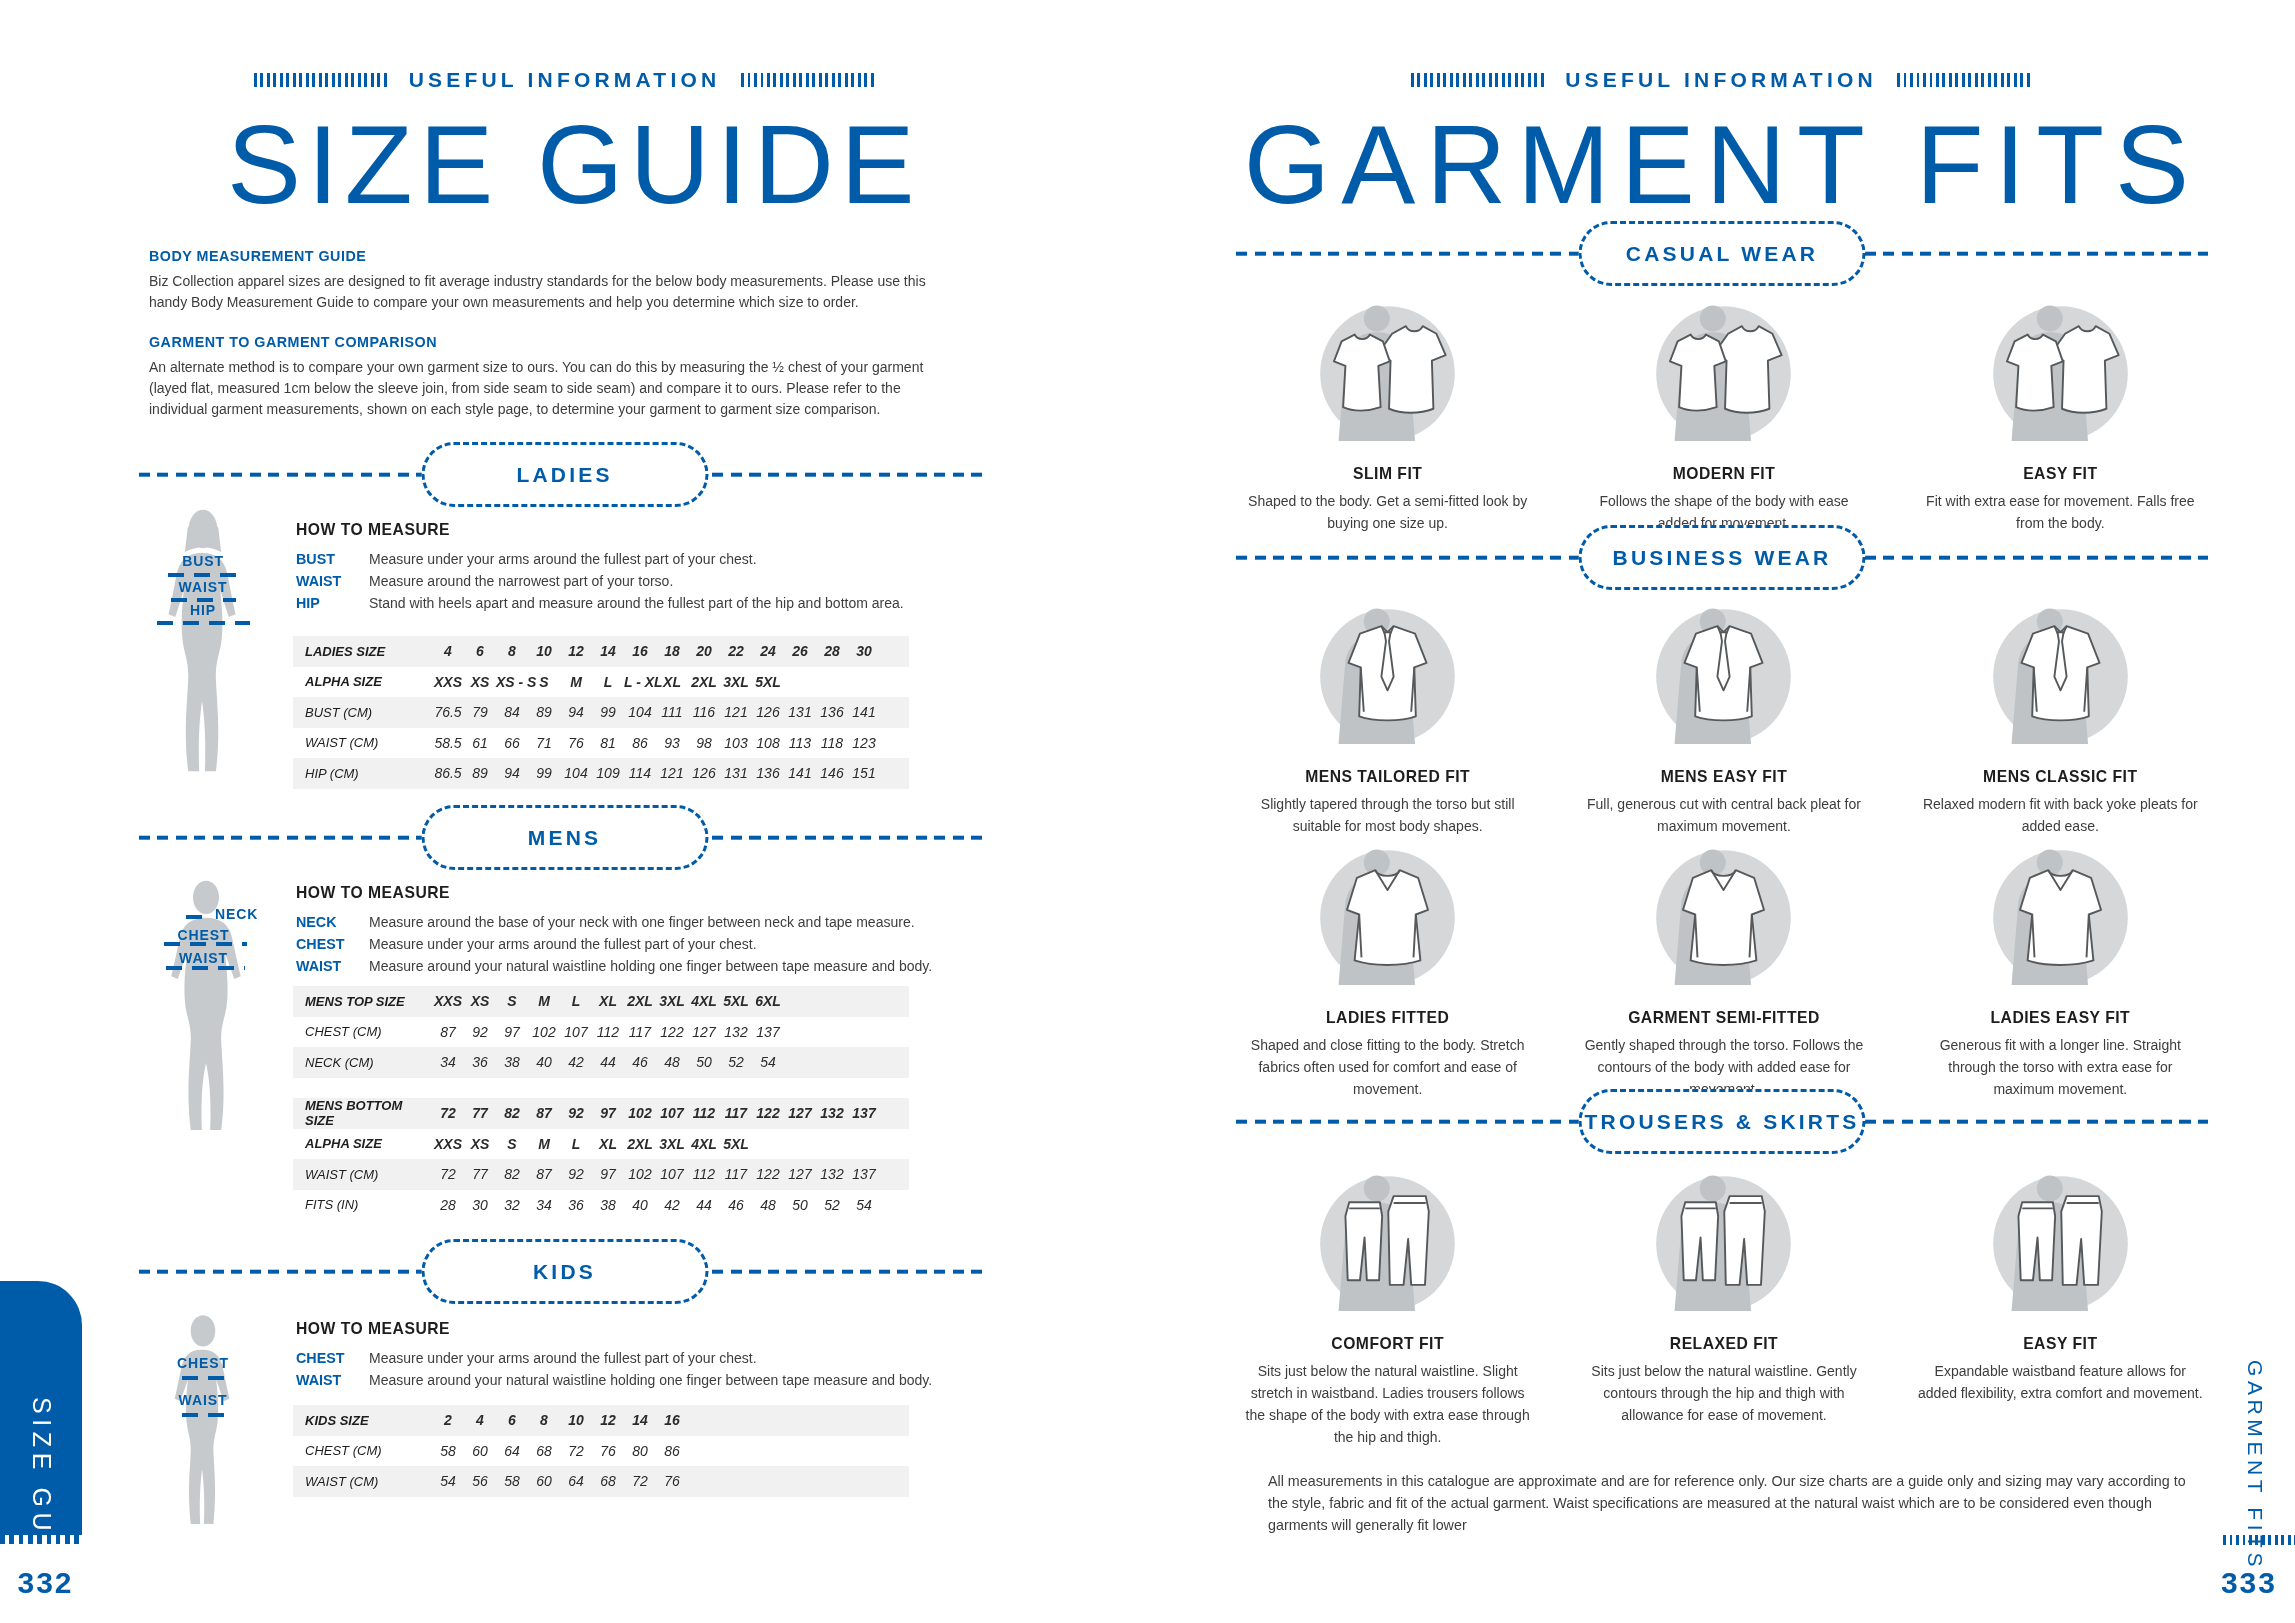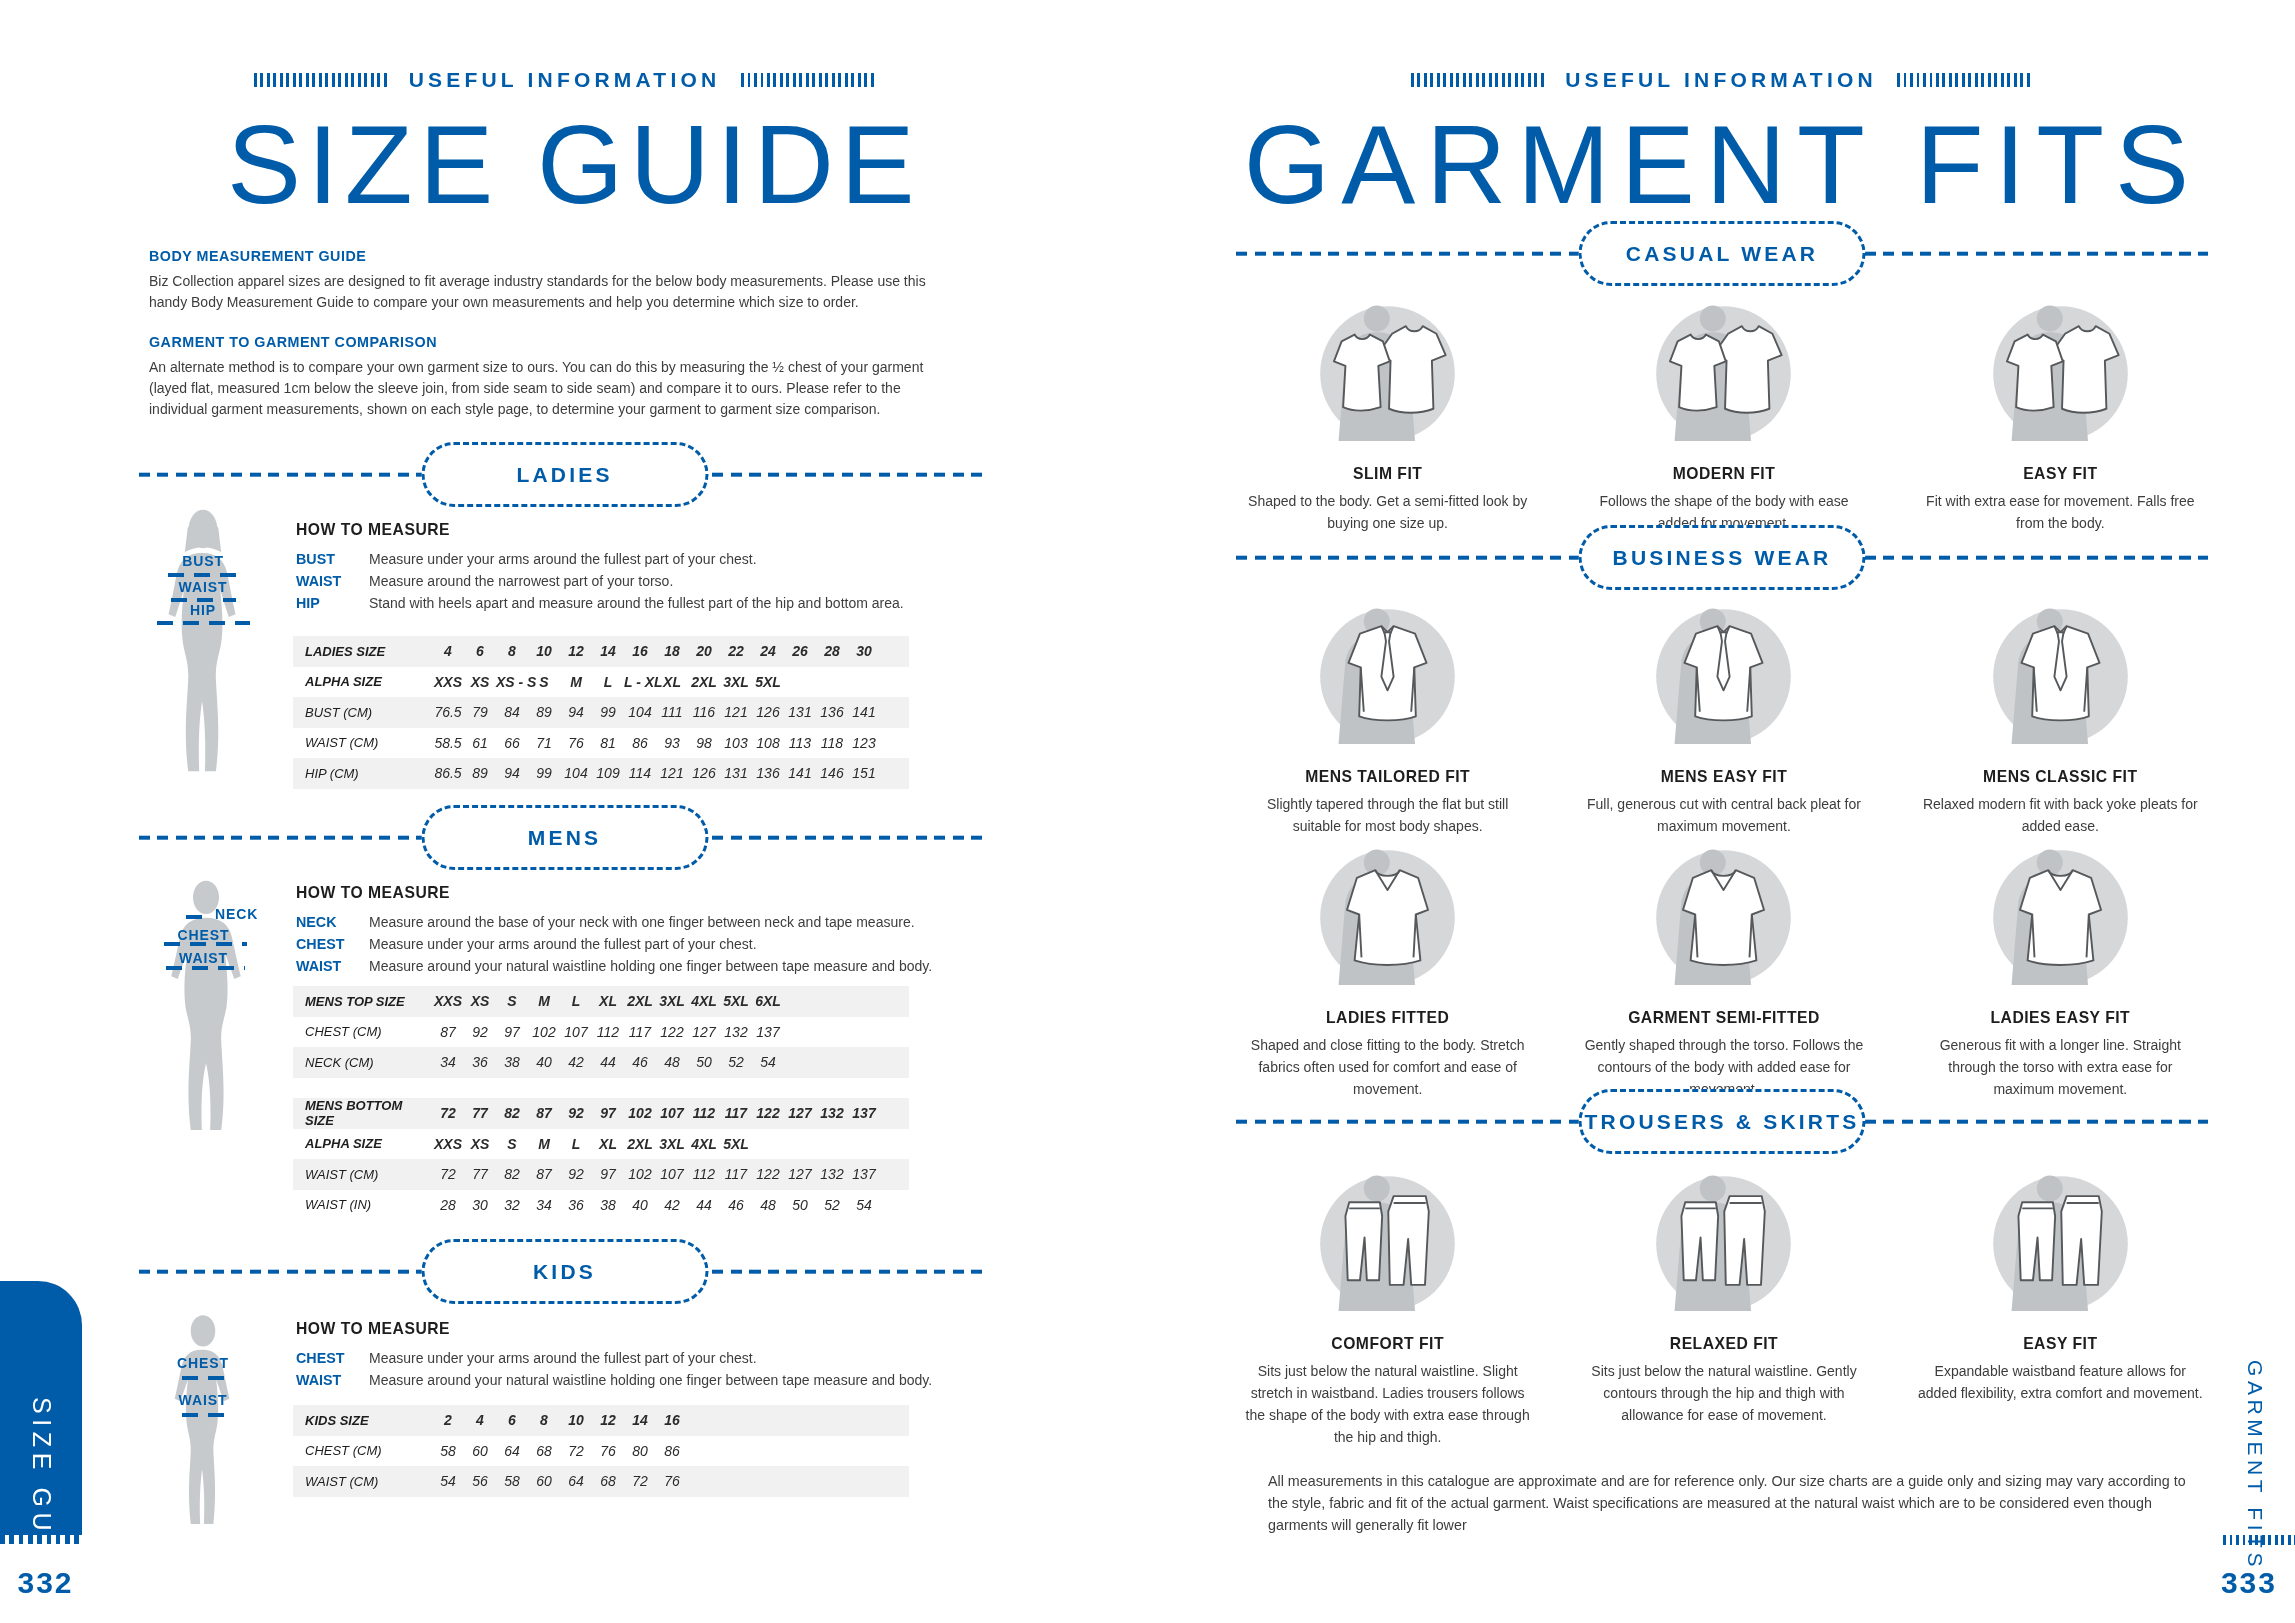--- a/index.html
+++ b/index.html
@@ -422,21 +422,21 @@
           <div class="t-cell">102</div>
           <div class="t-cell">107</div>
           <div class="t-cell">112</div>
           <div class="t-cell">117</div>
           <div class="t-cell">122</div>
           <div class="t-cell">127</div>
           <div class="t-cell">132</div>
           <div class="t-cell">137</div>
         </div>
         <div class="t-row">
-          <div class="t-label">WAIST (IN)</div>
+          <div class="t-label">FITS (IN)</div>
           <div class="t-cell">28</div>
           <div class="t-cell">30</div>
           <div class="t-cell">32</div>
           <div class="t-cell">34</div>
           <div class="t-cell">36</div>
           <div class="t-cell">38</div>
           <div class="t-cell">40</div>
           <div class="t-cell">42</div>
           <div class="t-cell">44</div>
           <div class="t-cell">46</div>
@@ -555,21 +555,21 @@
     <div class="divider rdiv" id="rdiv-business">
       <div class="dash-line"></div>
       <div class="pill">BUSINESS WEAR</div>
     </div>
     <div class="cards-row" id="cards-bizmens">
         <div class="fit-card">
           <svg class="fit-icon" viewBox="0 0 200 200">
             <use href="#sym-shirt"></use>
           </svg>
           <h4>MENS TAILORED FIT</h4>
-          <p>Slightly tapered through the flat but still suitable for most body shapes.</p>
+          <p>Slightly tapered through the torso but still suitable for most body shapes.</p>
         </div>
         <div class="fit-card">
           <svg class="fit-icon" viewBox="0 0 200 200">
             <use href="#sym-shirt"></use>
           </svg>
           <h4>MENS EASY FIT</h4>
           <p>Full, generous cut with central back pleat for maximum movement.</p>
         </div>
         <div class="fit-card">
           <svg class="fit-icon" viewBox="0 0 200 200">

